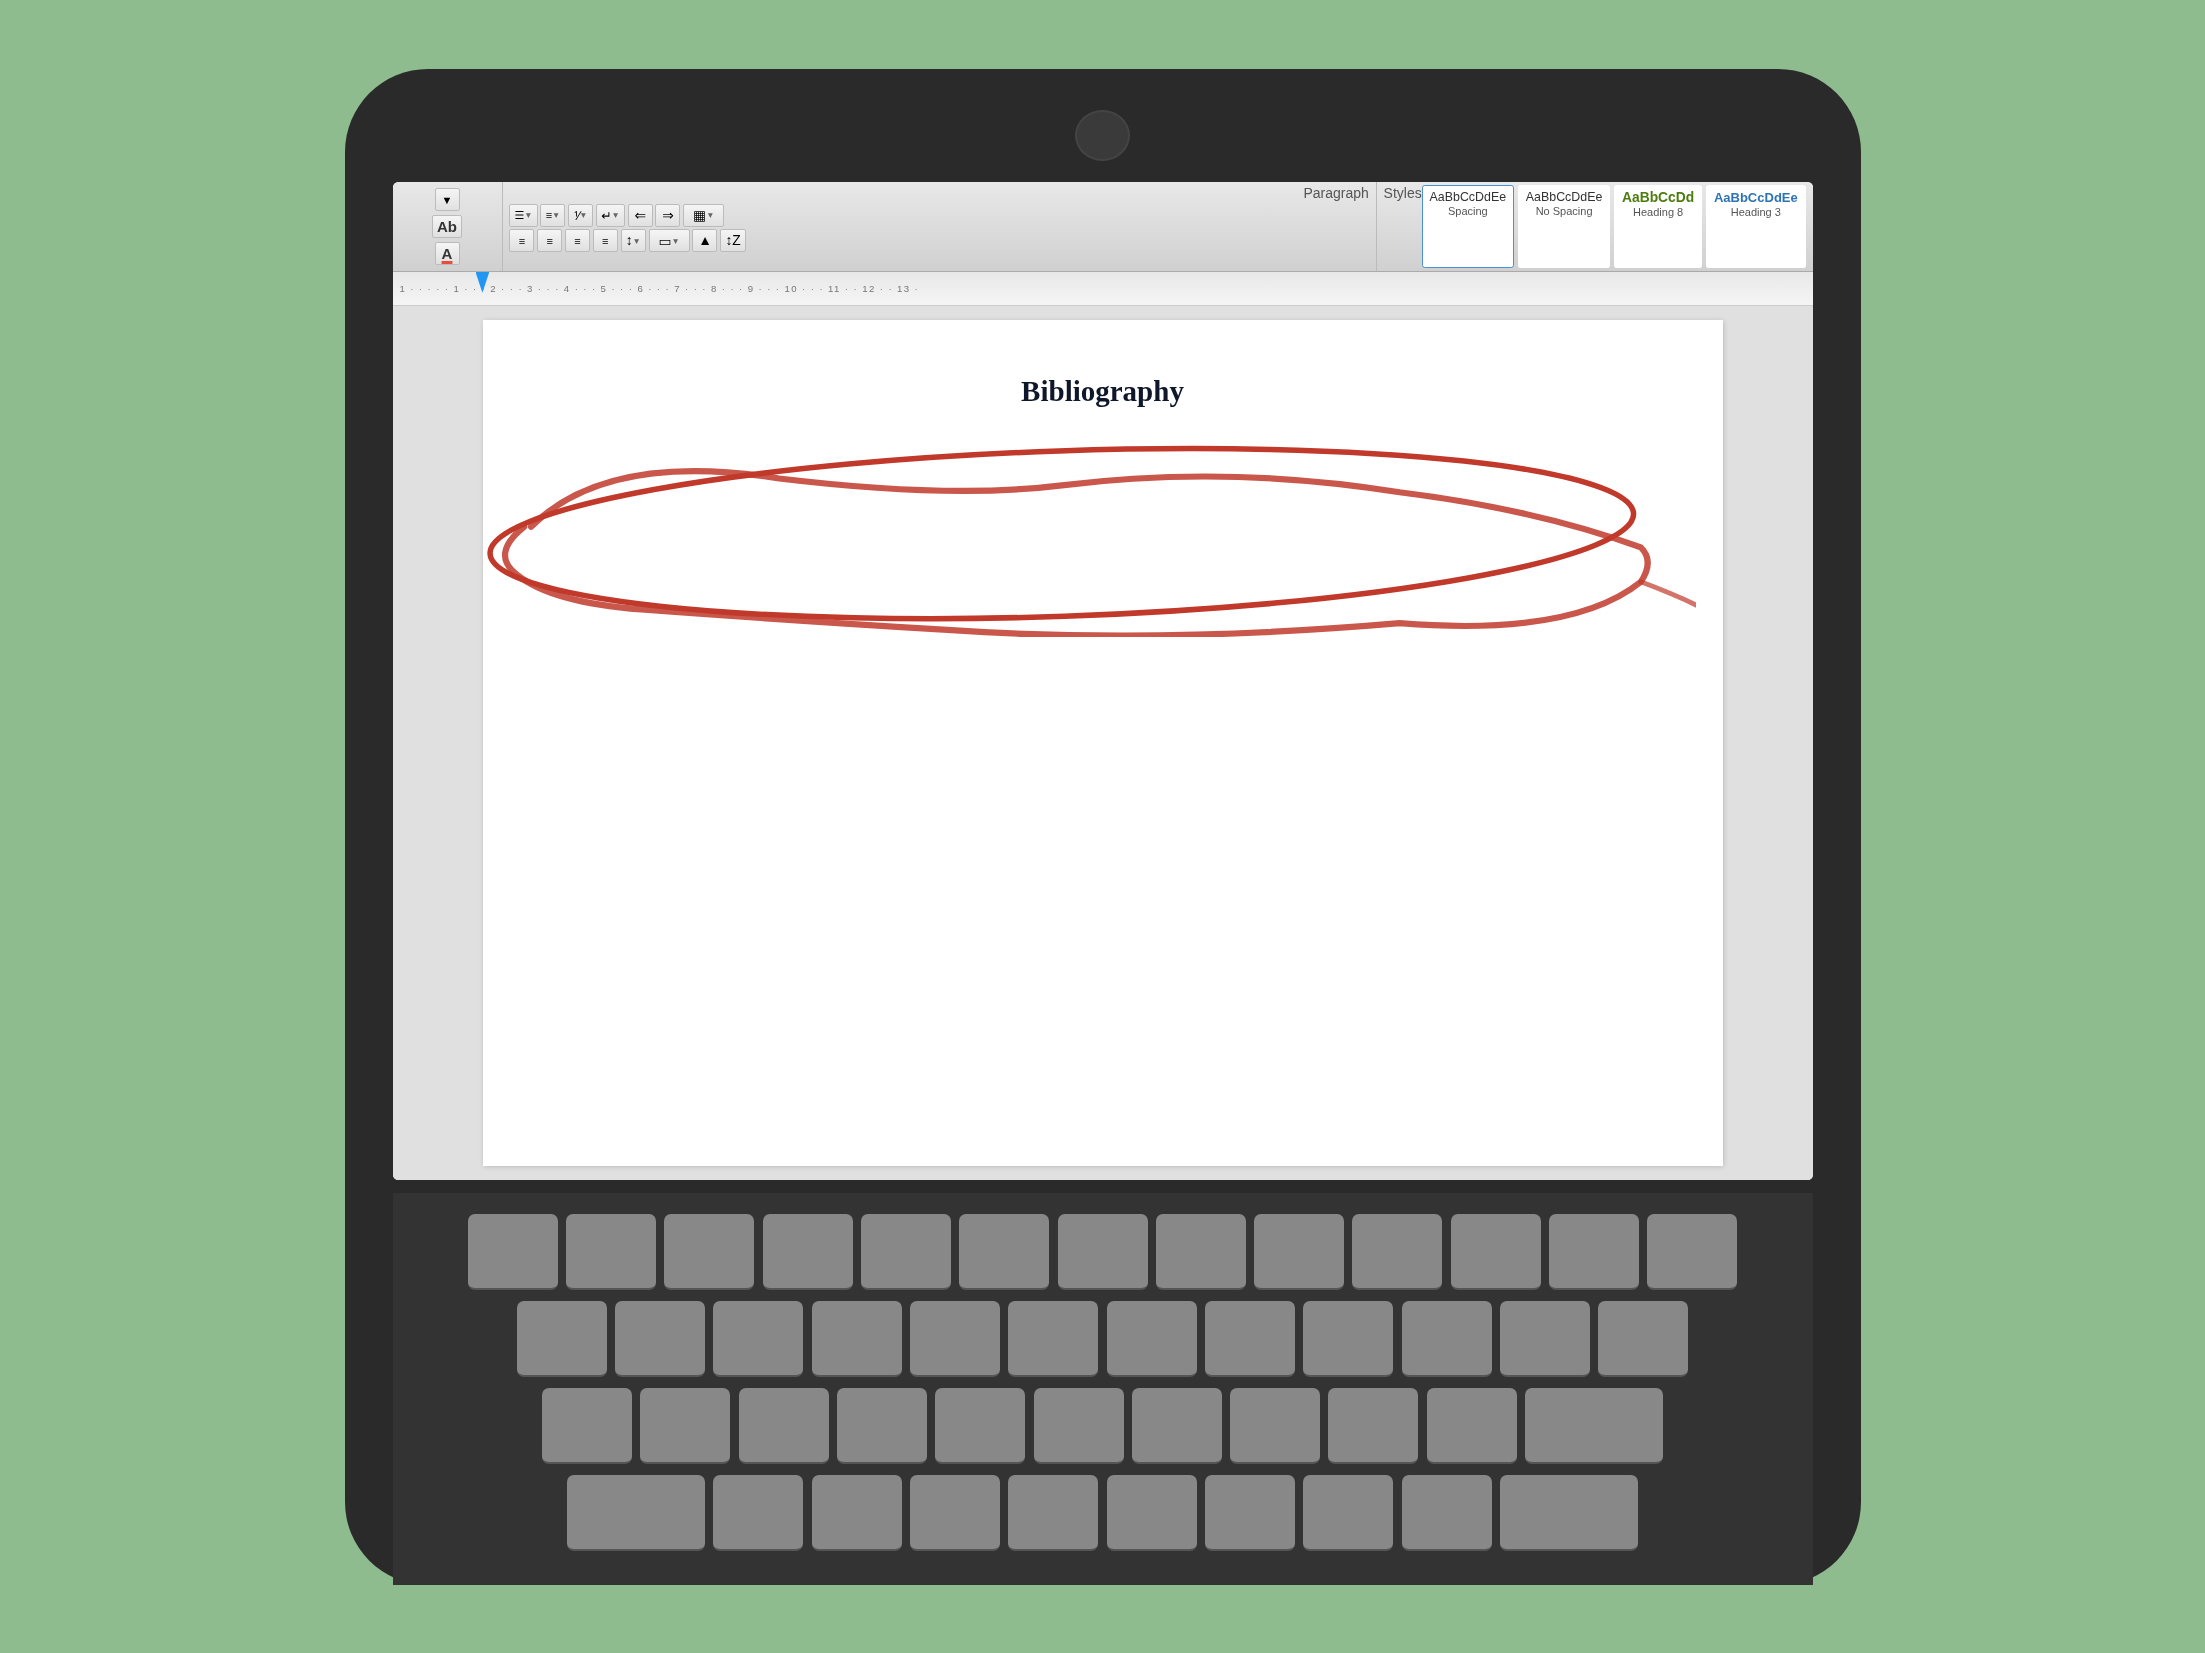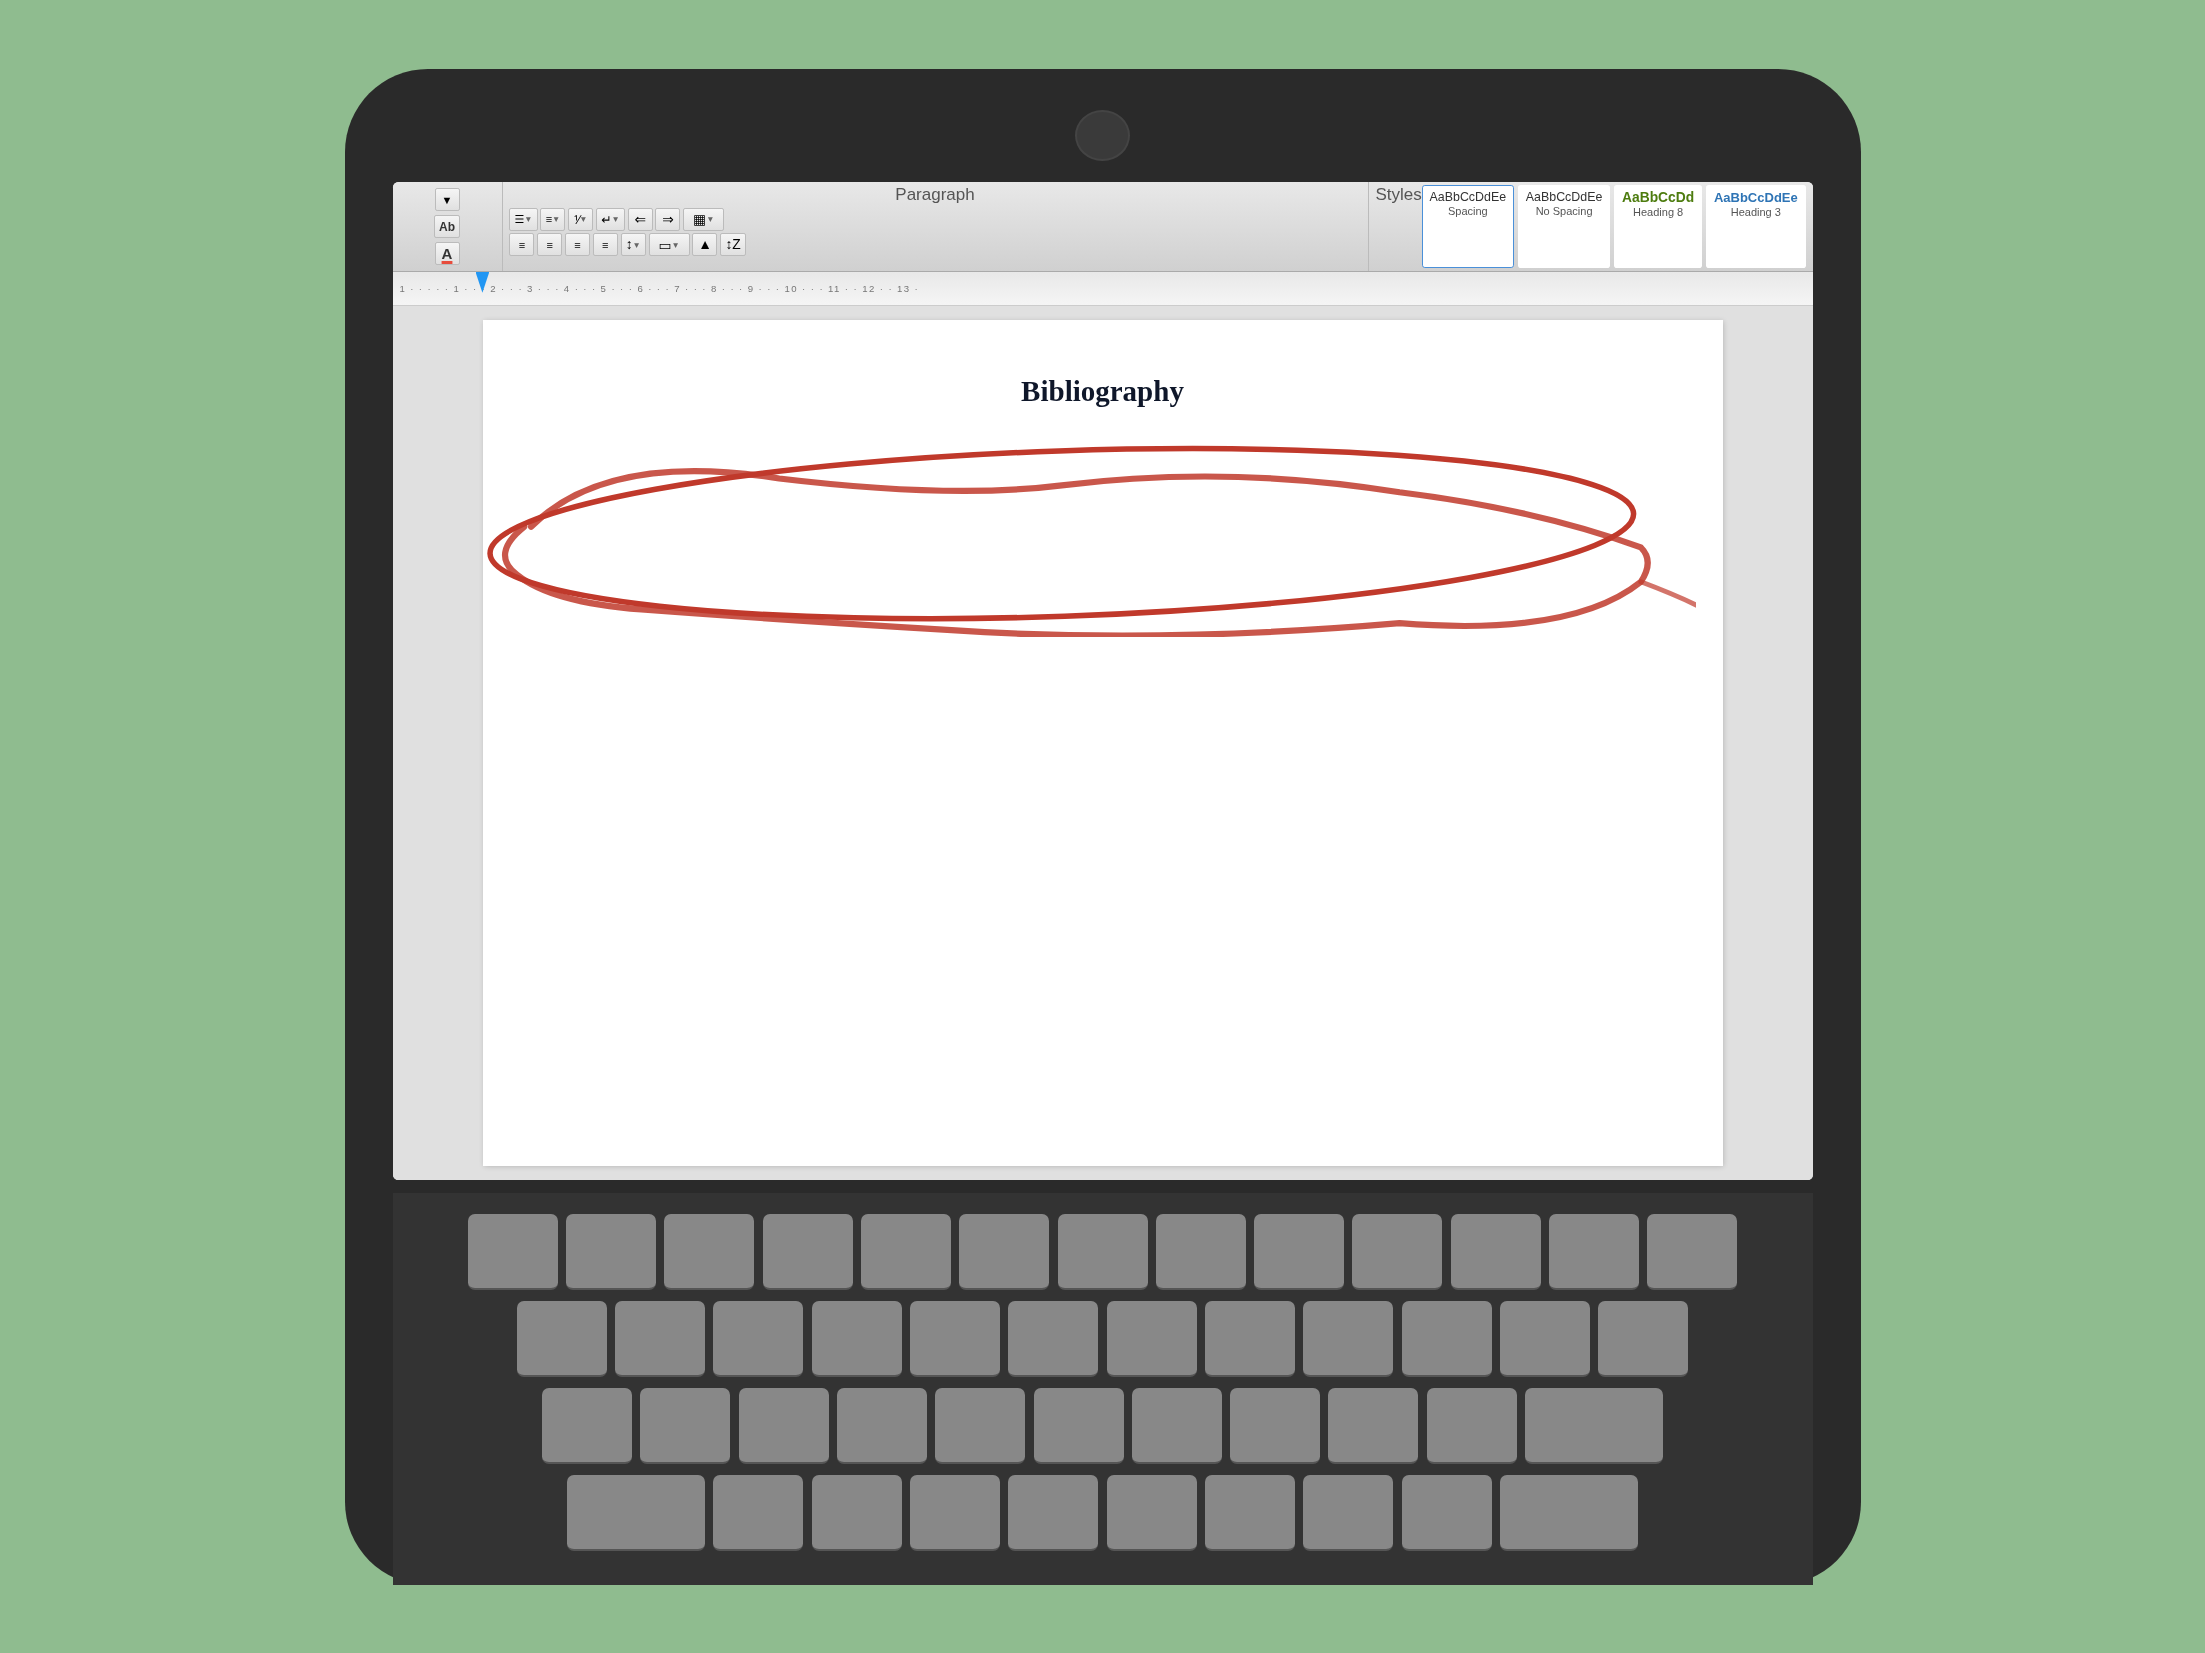--- a/index.html
+++ b/index.html
@@ -68,23 +68,23 @@
 
     .toolbar-paragraph-section {
       display: flex;
       flex-direction: column;
       padding: 2.8px 6.9px;
       flex: 1;
       border-right: 0.7px solid #bbb;
     }
 
     .section-label {
-      font-size: 17px;
+      font-size: 14px;
       color: #555;
-      text-align: center;
+      text-align: right;
       margin-bottom: 2.8px;
     }
 
     .toolbar-row {
       display: flex;
       align-items: center;
       gap: 2.8px;
       margin-bottom: 2.1px;
     }
 
@@ -282,21 +282,21 @@
 
 <div class="tablet-outer">
   <div class="tablet-camera"></div>
 
   <div class="tablet-screen">
 
     <div class="toolbar">
 
       <div class="toolbar-left">
         <div class="tb-btn">▼</div>
-        <div class="tb-btn" style="font-size:12px; font-weight:bold; color:#333;">Ab</div>
+        <div class="tb-btn" style="font-size:15px; font-weight:bold; color:#333;">Ab</div>
         <div class="font-color-btn tb-btn">
           <span style="font-size:15px; font-weight:bold; color:#333; text-decoration: underline #e74c3c 2.8px;">A</span>
         </div>
       </div>
 
       <div class="toolbar-paragraph-section">
         <div class="section-label">Paragraph</div>
         <div class="toolbar-row">
           <div class="tb-btn">☰<span class="tb-dropdown-arrow">▼</span></div>
           <div class="tb-btn">≡<span class="tb-dropdown-arrow">▼</span></div>

